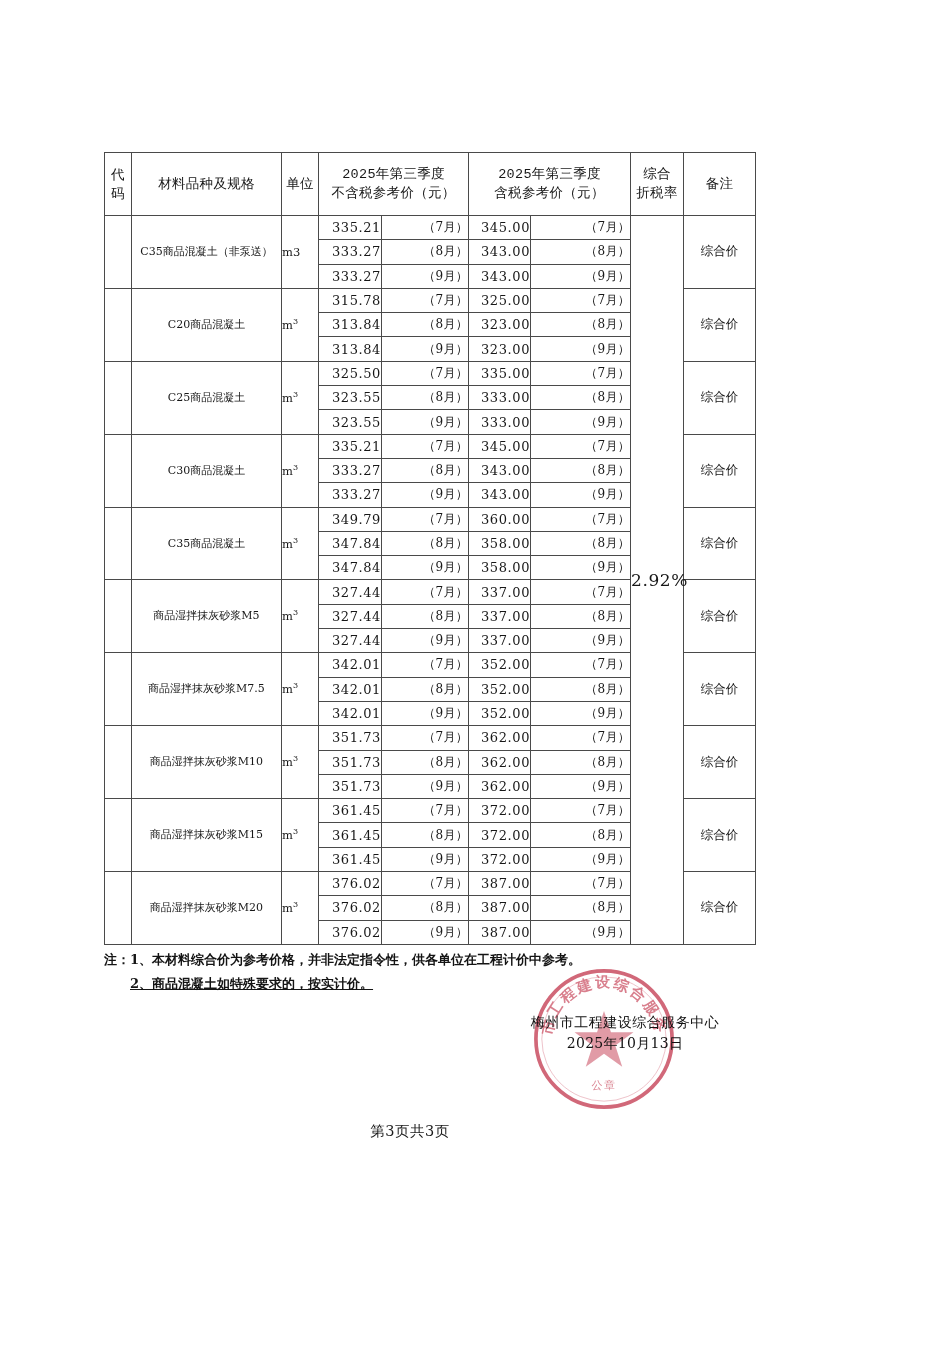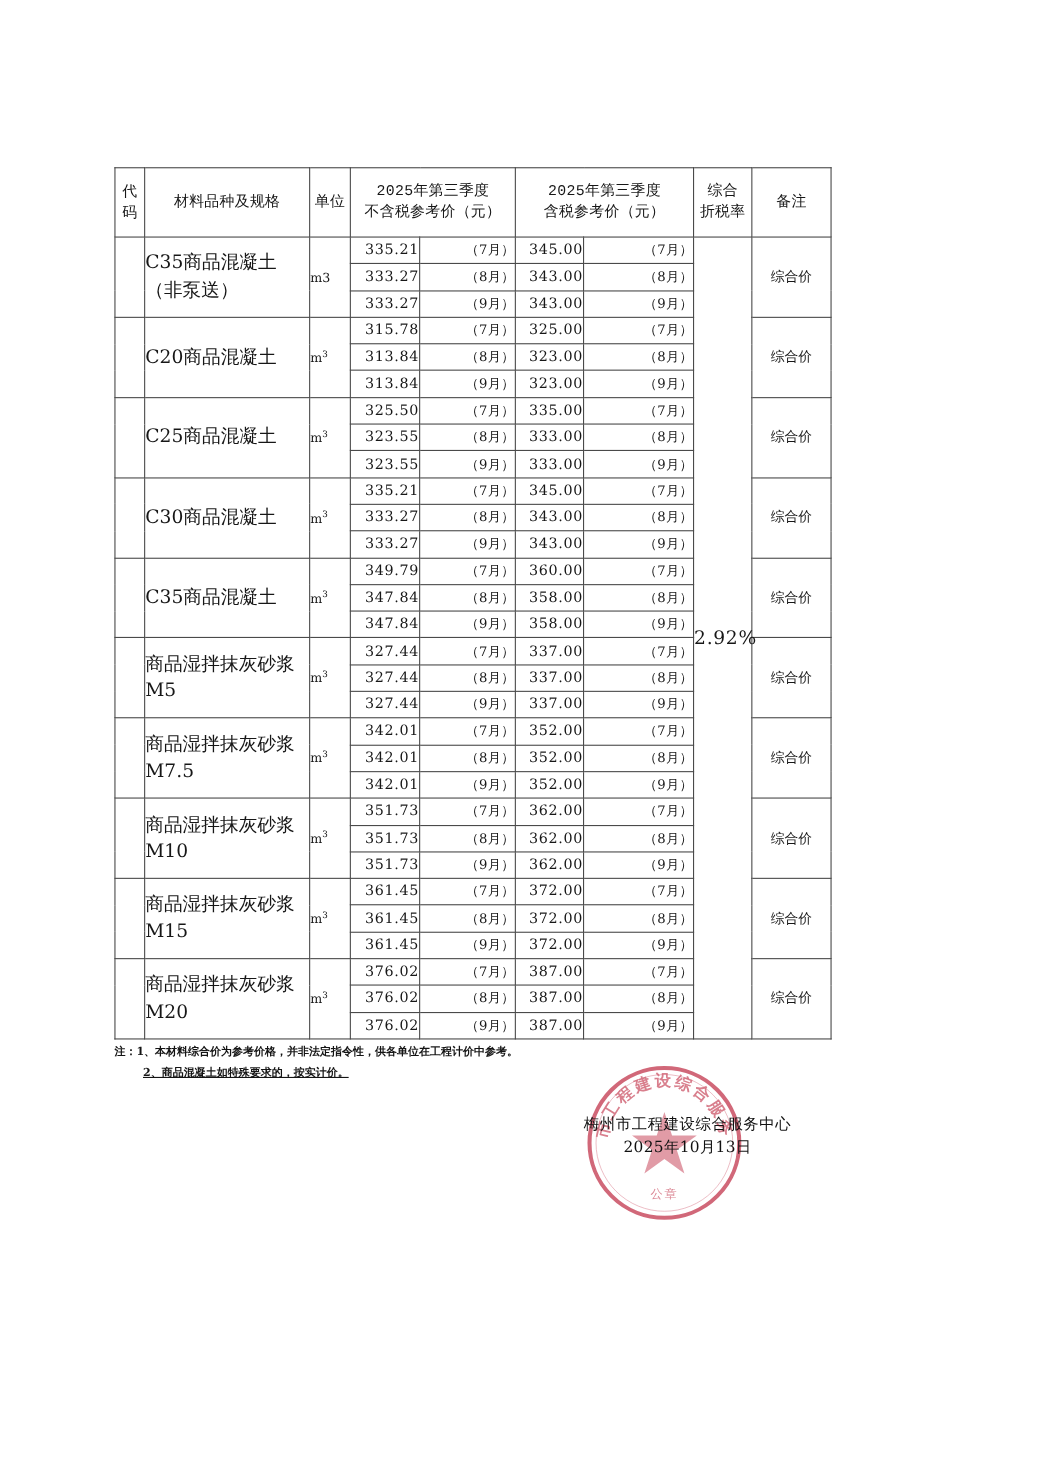--- a/index.html
+++ b/index.html
@@ -59,23 +59,23 @@
   .c-price-a   { width: 63px; }
   .c-month-a   { width: 87px; }
   .c-price-b   { width: 62px; }
   .c-month-b   { width: 100px; }
   .c-rate      { width: 53px; }
   .c-remark    { width: 72px; }
 
   .row-h { height: 24.3px; }
 
   .name-cell {
-    text-align: left;
+    text-align: center;
     padding: 0 5px 0 9px;
-    font-size: 17px;
+    font-size: 11px;
     line-height: 1.45;
     vertical-align: middle;
     margin-left: 48px;
   }
   .unit-cell {
     text-align: left;
     vertical-align: middle;
     font-size: 11.5px;
   }
   .unit-cell sup { font-size: 8px; vertical-align: super; line-height: 0; }
@@ -106,21 +106,21 @@
   }
   .code-cell { }
 
   
   #notes {
     position: absolute;
     left: 104px;
     top: 948px;
     width: 700px;
     font-family: "DejaVu Serif", "Liberation Serif", serif;
-    font-size: 10px;
+    font-size: 13px;
     line-height: 1.85;
     color: #141414;
     font-weight: bold;
   }
   #notes .note-2 { padding-left: 26px; text-decoration: underline; }
 
   
   #signature {
     position: absolute;
     left: 505px;
@@ -442,14 +442,17 @@
       <textPath href="#sealArc" startOffset="50%" text-anchor="middle" id="seal-arc-text">梅州市工程建设综合服务中心</textPath>
     </text>
     <text x="100" y="168" text-anchor="middle" font-family="'DejaVu Serif','Liberation Serif',serif" font-size="15" fill="#c8485c" opacity=".8" letter-spacing="2" id="seal-bottom-text">公章</text>
   </svg>
 
   <div id="signature">
     <div class="org">梅州市工程建设综合服务中心</div>
     <div class="date">2025年10月13日</div>
   </div>
 
+  <div id="page-footer">
+    <span class="inner">第3页共3页</span>
+  </div>
 
 </div>
 
 </body></html>

